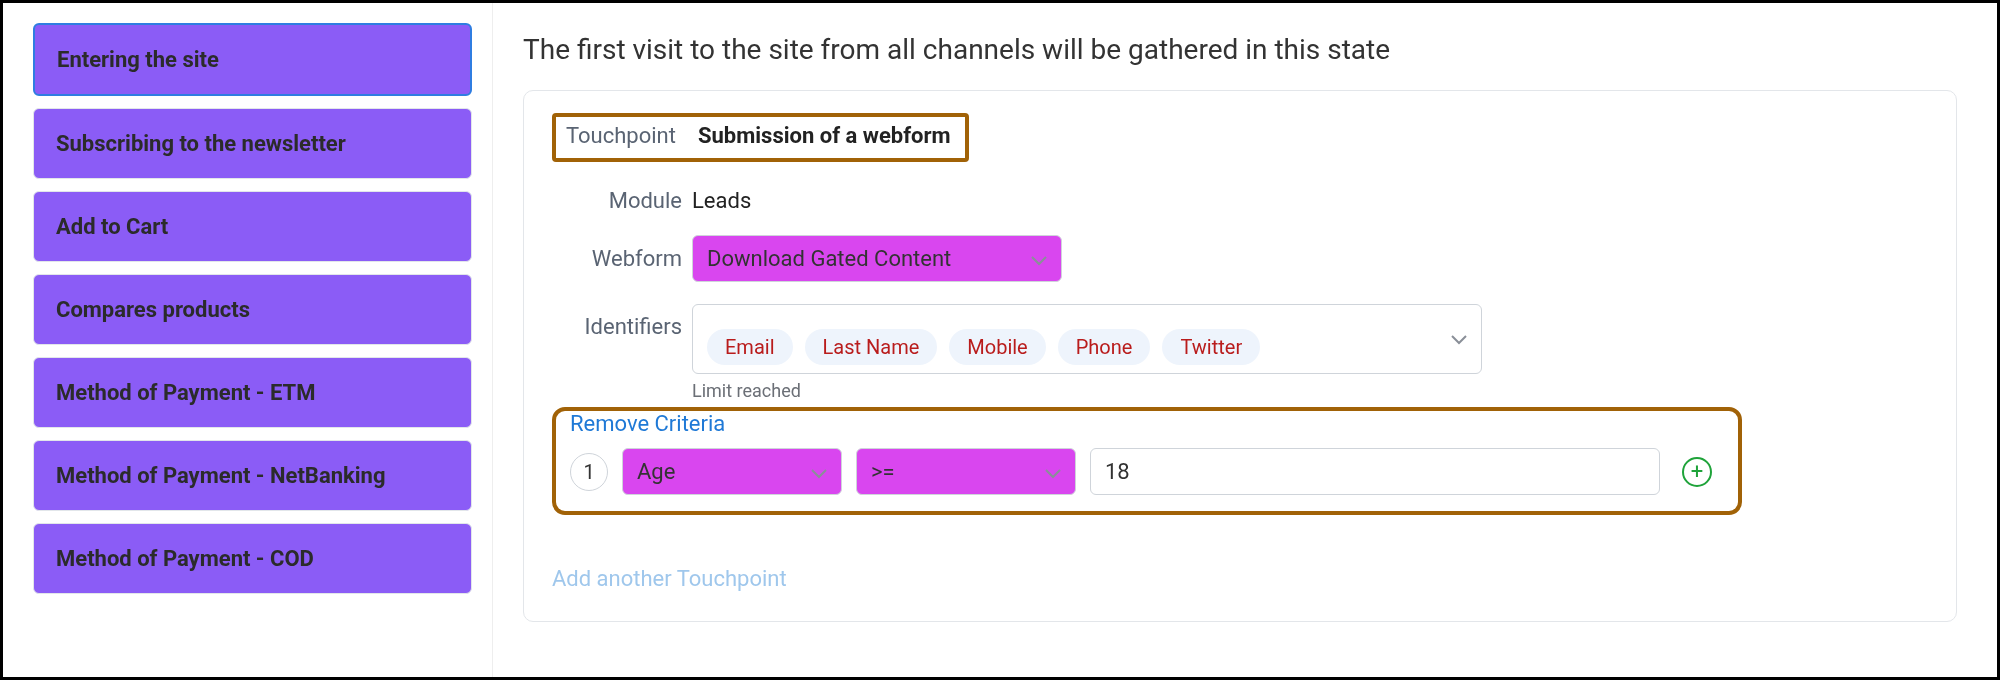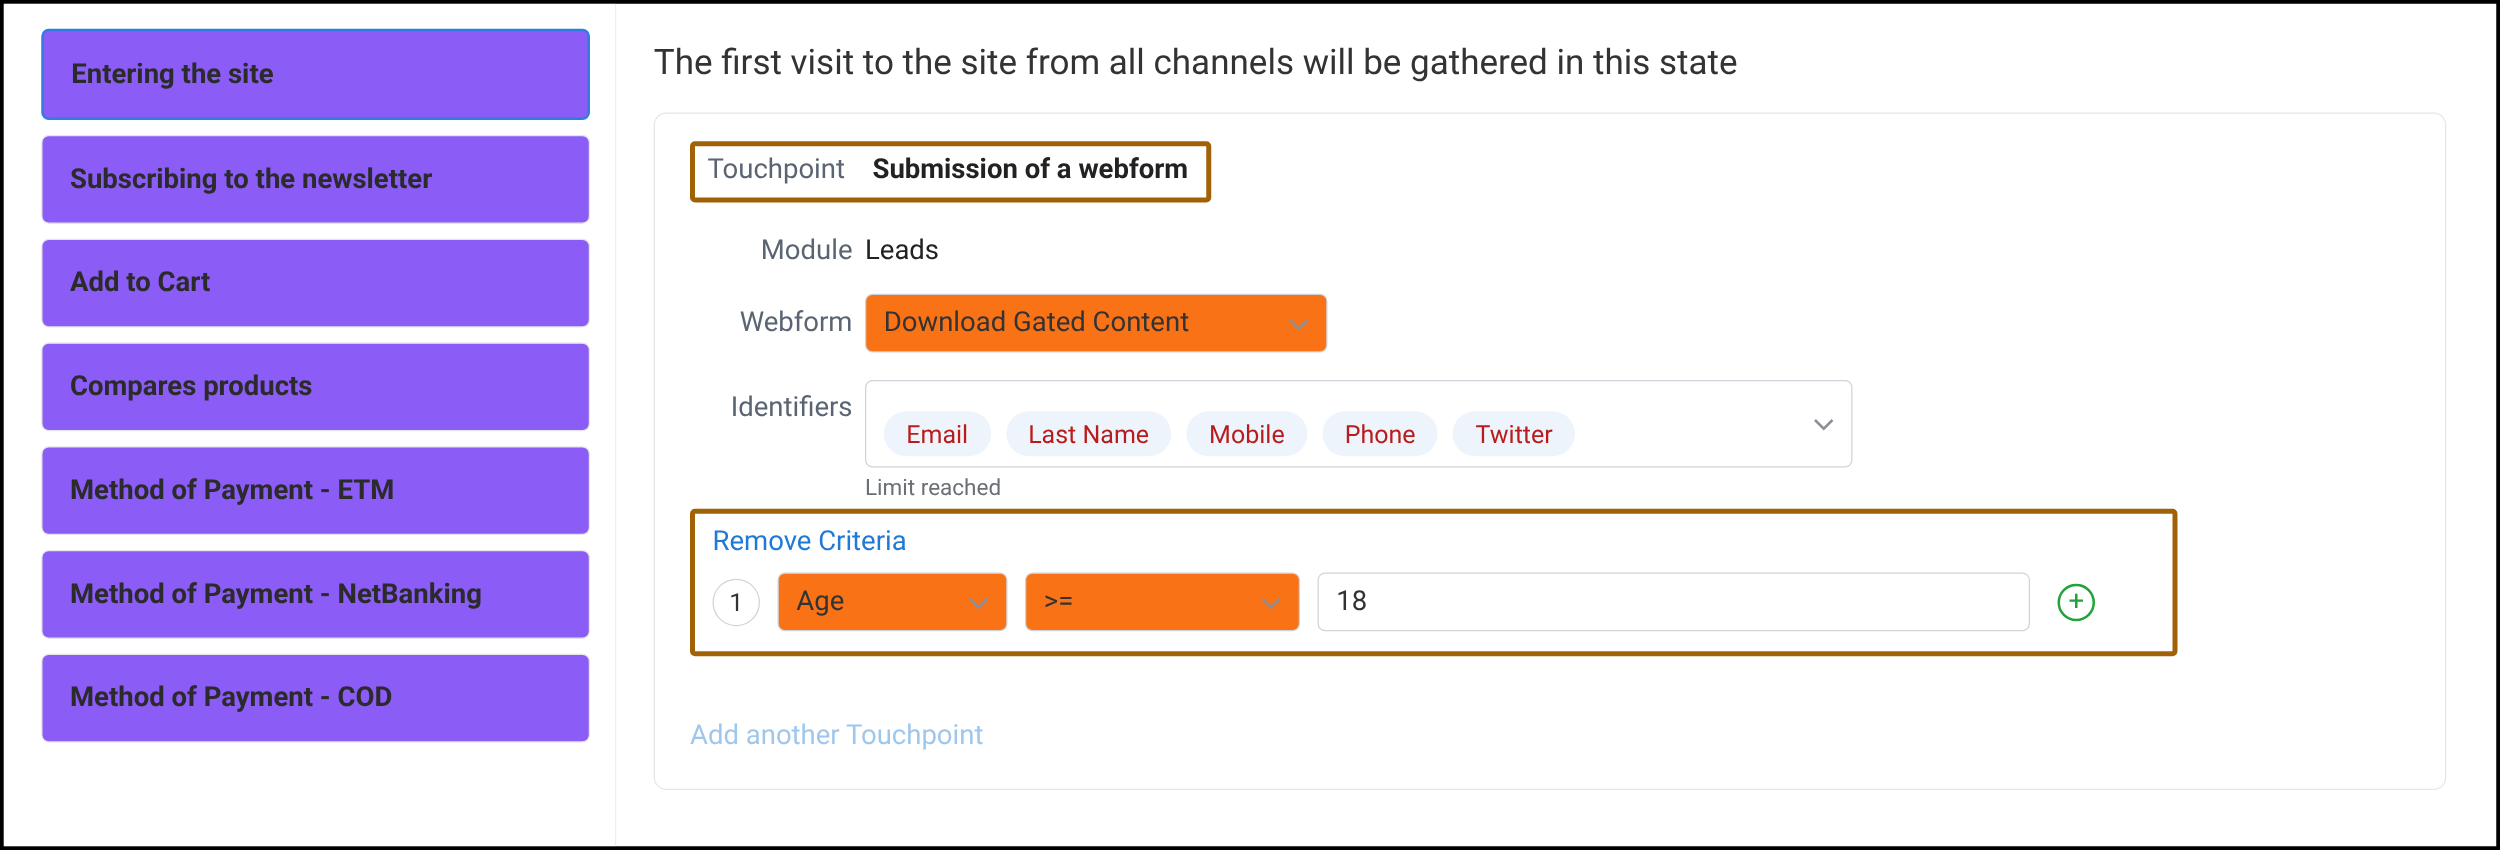--- a/index.html
+++ b/index.html
@@ -95,21 +95,21 @@
   }
   .select {
     display: inline-flex;
     align-items: center;
     justify-content: space-between;
     border: 1px solid #cfd4da;
     border-radius: 6px;
     padding: 10px 14px;
     font-size: 22px;
     color: #333;
-    background: #f97316;
+    background: #d946ef;
     cursor: pointer;
   }
   .select .caret {
     margin-left: 14px;
     color: #8a8f98;
   }
   .identifiers-box {
     display: flex;
     align-items: center;
     gap: 12px;
@@ -130,22 +130,23 @@
   .identifiers-box .caret {
     margin-left: auto;
     color: #8a8f98;
   }
   .limit-text {
     font-size: 18px;
     color: #6b6f76;
     margin-top: 6px;
   }
   .criteria-box {
-    padding: 10px 14px 16px 14px;
+    padding: 0 14px 16px 14px;
     margin-top: 2px;
+    border-radius: 13px;
   }
   .remove-link {
     color: #1f79d6;
     font-size: 22px;
     cursor: pointer;
     margin-bottom: 12px;
     display: inline-block;
   }
   .criteria-row {
     display: flex;
@@ -157,21 +158,21 @@
     height: 38px;
     border: 1px solid #cfd4da;
     border-radius: 50%;
     display: flex;
     align-items: center;
     justify-content: center;
     font-size: 20px;
     color: #333;
   }
   .crit-field {
-    width: 184px;
+    width: 220px;
   }
   .crit-op {
     width: 220px;
   }
   .crit-val {
     width: 570px;
     border: 1px solid #cfd4da;
     border-radius: 6px;
     padding: 10px 14px;
     font-size: 22px;

